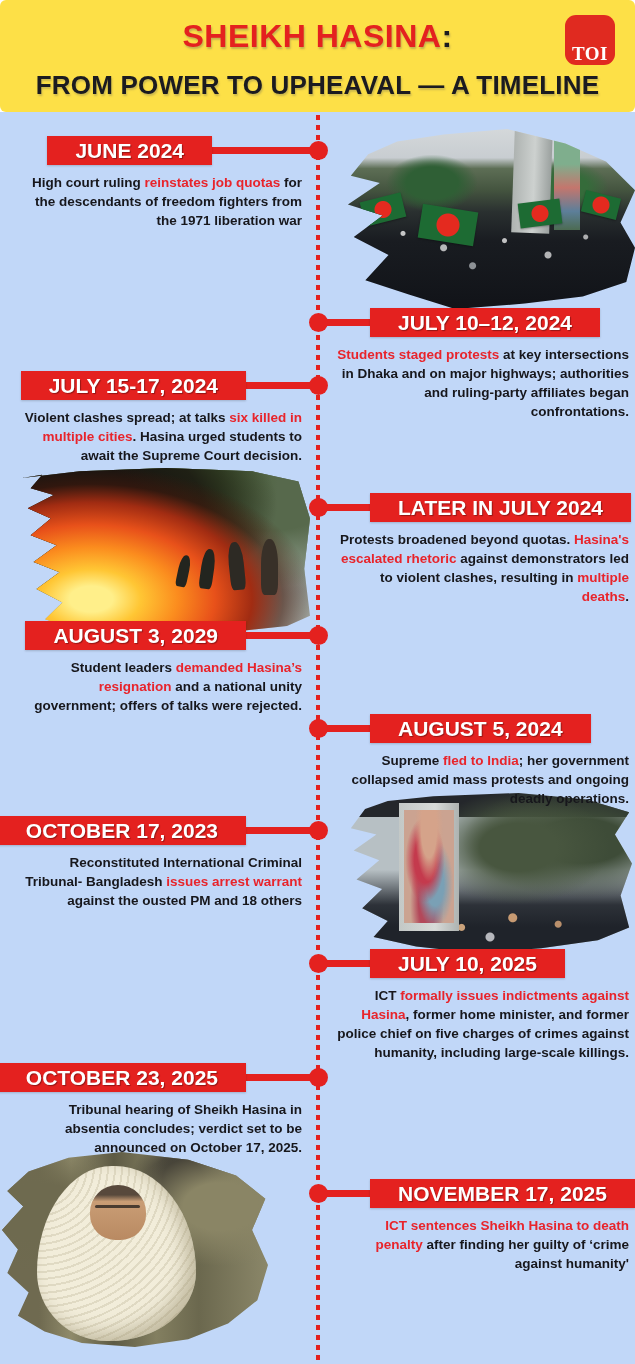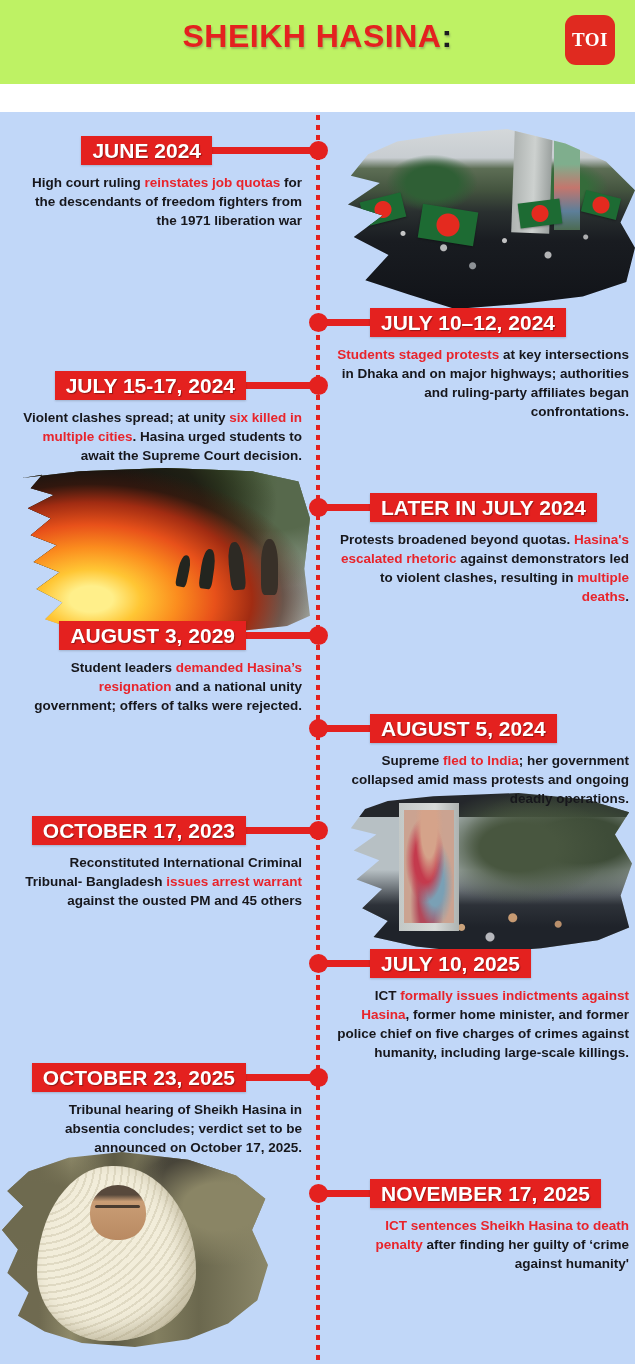--- a/index.html
+++ b/index.html
@@ -2,37 +2,37 @@
 <html><head>
 <meta charset="utf-8">
 <style>
   html,body{margin:0;padding:0;background:#ffffff;}
   .page{
     position:relative;width:635px;height:1364px;margin:0 auto;
     overflow:hidden;background:#ffffff;
     font-family:"Liberation Sans","DejaVu Sans",sans-serif;
   }
   
-  .header{position:absolute;left:0;top:0;width:635px;height:84px;background:#bef264;z-index:5;}
+  .header{position:absolute;left:0;top:0;width:635px;height:112px;background:#fde047;z-index:5;border-radius:6px;}
   .title{
     position:absolute;left:0;top:18px;width:635px;text-align:center;
     font-size:32px;font-weight:800;letter-spacing:.5px;
     text-shadow:1px 2px 2px rgba(90,90,90,.35);
   }
   .title .t-red{color:#e4211f;}
   .title .t-black{color:#1b1b20;}
   .subtitle{
     position:absolute;left:0;top:70px;width:635px;text-align:center;
     font-size:26px;font-weight:800;color:#1b1b20;letter-spacing:.2px;
     text-shadow:1px 2px 2px rgba(90,90,90,.3);
   }
   .toi-logo{
     position:absolute;right:20px;top:15px;width:50px;height:50px;
     background:#e02a20;border-radius:11px;
-    display:flex;align-items:center;justify-content:center;
+    display:flex;align-items:flex-end;justify-content:center;
     font-family:"Liberation Serif","DejaVu Serif",serif;
     font-size:19px;font-weight:700;color:#ffffff;letter-spacing:.5px;
   }
   
   .board{position:absolute;left:0;top:112px;width:635px;height:1252px;background:#c1d7f8;overflow:hidden;}
   .dotline{
     position:absolute;left:316px;top:3px;bottom:0;width:4px;z-index:0;
     background:repeating-linear-gradient(180deg,#e4211f 0 5px,rgba(0,0,0,0) 5px 10px);
   }
   
@@ -40,21 +40,21 @@
   .ev0{top:24px}.ev1{top:196px}.ev2{top:259px}.ev3{top:381px}.ev4{top:509px}
   .ev5{top:602px}.ev6{top:704px}.ev7{top:837px}.ev8{top:951px}.ev9{top:1067px}
   .connector{position:absolute;top:11px;height:7px;background:#e4211f;z-index:1;}
   .side-left  .connector{left:150px;width:168px;}
   .side-right .connector{left:318px;width:64px;}
   .dot{
     position:absolute;left:309px;top:5px;width:19px;height:19px;border-radius:50%;
     background:#e4211f;z-index:2;
   }
   .badge{
-    position:absolute;top:0;height:29px;line-height:29px;padding:0 11px;
+    position:absolute;top:0;height:29px;line-height:29px;padding:0 28px;
     background:#e4211f;color:#ffffff;font-size:21px;font-weight:700;
     white-space:nowrap;z-index:3;text-shadow:1px 1px 1px rgba(0,0,0,.35);
     box-shadow:0 1px 2px rgba(0,0,0,.18);
   }
   .side-left  .badge{right:389px;}
   .ev0.side-left .badge{right:423px;}
   .side-right .badge{left:370px;}
   .desc{
     position:absolute;top:37px;margin:0;font-size:13.5px;font-weight:700;
     line-height:19px;color:#17171c;z-index:2;
@@ -166,20 +166,21 @@
 </style>
 </head>
 <body>
 
 <div class="page">
 
   <header class="header">
     <div class="title">
       <span class="t-red">SHEIKH HASINA</span><span class="t-black">:</span>
     </div>
+    <div class="subtitle">FROM POWER TO UPHEAVAL — A TIMELINE</div>
     <div class="toi-logo">
       <span>TOI</span>
     </div>
   </header>
 
   <div class="board">
     <div class="dotline"></div>
 
     <div class="photo photo-crowd">
       <div class="pillar"></div>
@@ -219,21 +220,21 @@
         <section class="event side-right ev1">
           <div class="connector"></div>
           <div class="dot"></div>
           <div class="badge">JULY 10–12, 2024</div>
           <p class="desc"><span class="red">Students staged protests</span><span> at key intersections in Dhaka and on major highways; authorities and ruling-party affiliates began confrontations.</span></p>
         </section>
         <section class="event side-left ev2">
           <div class="connector"></div>
           <div class="dot"></div>
           <div class="badge">JULY 15-17, 2024</div>
-          <p class="desc"><span>Violent clashes spread; at unity </span><span class="red">six killed in multiple cities</span><span>. Hasina urged students to await the Supreme Court decision.</span></p>
+          <p class="desc"><span>Violent clashes spread; at talks </span><span class="red">six killed in multiple cities</span><span>. Hasina urged students to await the Supreme Court decision.</span></p>
         </section>
         <section class="event side-right ev3">
           <div class="connector"></div>
           <div class="dot"></div>
           <div class="badge">LATER IN JULY 2024</div>
           <p class="desc"><span>Protests broadened beyond quotas. </span><span class="red">Hasina's escalated rhetoric</span><span> against demonstrators led to violent clashes, resulting in </span><span class="red">multiple deaths</span><span>.</span></p>
         </section>
         <section class="event side-left ev4">
           <div class="connector"></div>
           <div class="dot"></div>
@@ -243,21 +244,21 @@
         <section class="event side-right ev5">
           <div class="connector"></div>
           <div class="dot"></div>
           <div class="badge">AUGUST 5, 2024</div>
           <p class="desc"><span>Supreme </span><span class="red">fled to India</span><span>; her government collapsed amid mass protests and ongoing deadly operations.</span></p>
         </section>
         <section class="event side-left ev6">
           <div class="connector"></div>
           <div class="dot"></div>
           <div class="badge">OCTOBER 17, 2023</div>
-          <p class="desc"><span>Reconstituted International Criminal Tribunal- Bangladesh </span><span class="red">issues arrest warrant</span><span> against the ousted PM and 45 others</span></p>
+          <p class="desc"><span>Reconstituted International Criminal Tribunal- Bangladesh </span><span class="red">issues arrest warrant</span><span> against the ousted PM and 18 others</span></p>
         </section>
         <section class="event side-right ev7">
           <div class="connector"></div>
           <div class="dot"></div>
           <div class="badge">JULY 10, 2025</div>
           <p class="desc"><span>ICT </span><span class="red">formally issues indictments against Hasina</span><span>, former home minister, and former police chief on five charges of crimes against humanity, including large-scale killings.</span></p>
         </section>
         <section class="event side-left ev8">
           <div class="connector"></div>
           <div class="dot"></div>

